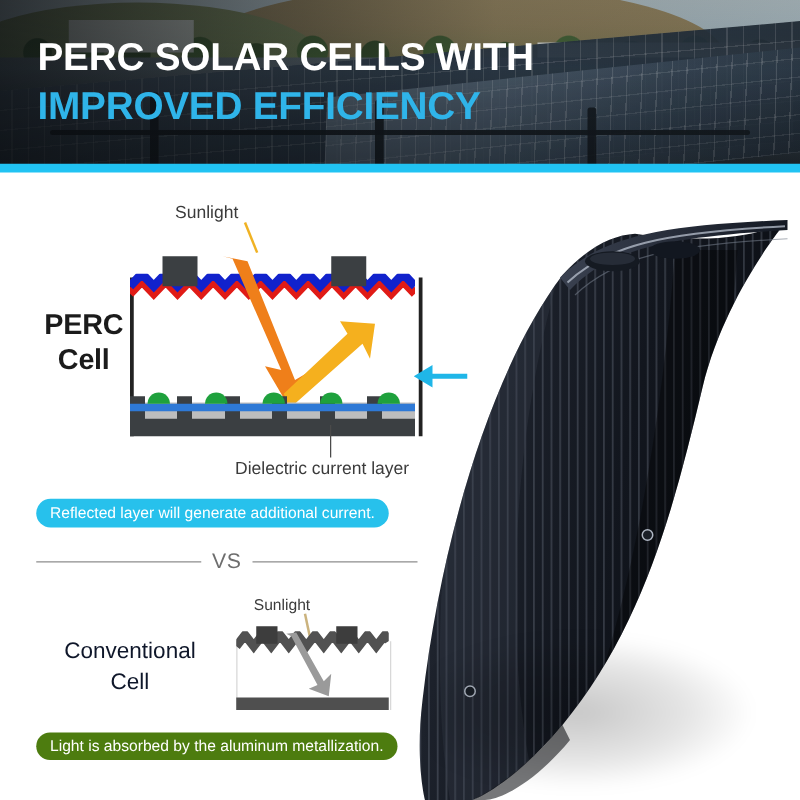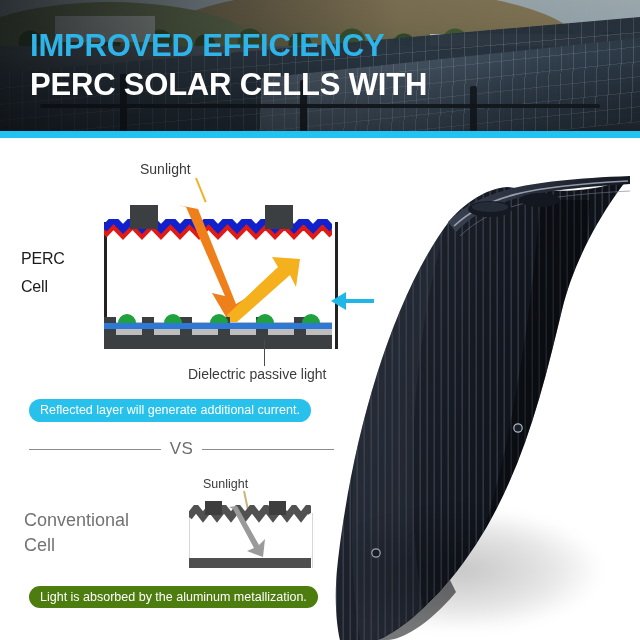--- a/index.html
+++ b/index.html
@@ -68,22 +68,22 @@
   .hero-shade{position:absolute;left:0;top:0;width:640px;height:137px;
       background:linear-gradient(180deg,rgba(0,0,0,.22) 0%,rgba(0,0,0,.06) 40%,rgba(0,0,0,.30) 100%);}
 
   .hero-title{position:absolute;left:30px;top:26px;width:560px;z-index:6;}
   .hl{display:block;font-weight:bold;font-size:31px;letter-spacing:-0.2px;line-height:39px;}
   .hl1{color:#ffffff;}
   .hl2{color:#2fb4e9;}
   .hero-rule{position:absolute;left:0;top:131px;width:640px;height:7px;background:#21c3f3;z-index:7;}
 
   
-  .perc-label{position:absolute;left:21px;top:245px;width:92px;
-        font-weight:normal;font-size:16px;line-height:28px;color:#1b1b1b;letter-spacing:-.2px;}
+  .perc-label{position:absolute;left:21px;top:245px;width:92px;text-align:center;
+        font-weight:bold;font-size:23px;line-height:28px;color:#1b1b1b;letter-spacing:-.2px;}
 
   .sun-label{position:absolute;left:140px;top:161px;font-size:14px;color:#3b3b3b;}
   .sun-leader{position:absolute;left:195px;top:178px;width:2px;height:26px;background:#f0b223;
         transform:rotate(-22deg);transform-origin:top center;}
 
   .cell{position:absolute;left:104px;top:205px;width:228px;height:144px;}
   .cell-body{position:absolute;left:0;top:17px;width:228px;height:127px;background:#ffffff;
         border-left:3px solid #222;border-right:3px solid #222;}
   svg.zigsvg{position:absolute;left:0;top:14px;}
 
@@ -108,22 +108,22 @@
 
   .badge-cyan{position:absolute;left:29px;top:399px;height:23px;line-height:23px;
      padding:0 11px;border-radius:12px;background:#27c1ec;color:#ffffff;font-size:12.5px;}
 
   
   .vs-wrap{position:absolute;left:29px;top:438px;width:305px;height:22px;display:flex;align-items:center;gap:9px;justify-content:flex-end;}
   .vs-line{flex:1;height:1px;background:#8d8d8d;}
   .vs-text{font-size:17px;color:#6e6e6e;letter-spacing:.5px;}
 
   
-  .conv-label{position:absolute;left:24px;top:508px;width:160px;
-     font-size:18px;line-height:25px;color:#737373;}
+  .conv-label{position:absolute;left:24px;top:508px;width:160px;text-align:center;
+     font-size:18px;line-height:25px;color:#0f172a;}
   .sun-label2{position:absolute;left:203px;top:477px;font-size:12.5px;color:#3b3b3b;}
   .sun-leader2{position:absolute;left:243px;top:491px;width:2px;height:22px;background:#cbb37e;
      transform:rotate(-12deg);transform-origin:top center;}
   .conv{position:absolute;left:189px;top:501px;width:122px;height:67px;}
   .conv-body{position:absolute;left:0;top:12px;width:122px;height:55px;background:#fff;
      border-left:1px solid #d8d8d8;border-right:1px solid #d8d8d8;}
   .conv-al{position:absolute;left:0;bottom:0;width:122px;height:10px;background:#4f4f4f;}
   .conv-f{position:absolute;width:17px;height:14px;background:#3d3d3d;top:0;}
   .cf1{left:16px;}
   .cf2{left:80px;}
@@ -156,22 +156,22 @@
       <div class="array2"></div>
       <div class="beam" style="left:120px;top:74px;width:7px;height:64px;"></div>
       <div class="beam" style="left:300px;top:80px;width:7px;height:58px;"></div>
       <div class="beam" style="left:470px;top:86px;width:7px;height:52px;"></div>
       <div class="beam" style="left:40px;top:104px;width:560px;height:4px;"></div>
       <div class="vignette"></div>
       <div class="hero-shade"></div>
     </div>
 
     <div class="hero-title">
+      <span class="hl hl1">PERC SOLAR CELLS WITH</span>
       <span class="hl hl2">IMPROVED EFFICIENCY</span>
-      <span class="hl hl1">PERC SOLAR CELLS WITH</span>
     </div>
   </div>
   <div class="hero-rule"></div>
 
   <div class="perc-label">
     <div>PERC</div>
     <div>Cell</div>
   </div>
 
   <div class="sun-label">Sunlight</div>
@@ -201,21 +201,21 @@
       <div class="diel"></div>
       <div class="dot" style="left:14px;"></div>
       <div class="dot" style="left:60px;"></div>
       <div class="dot" style="left:106px;"></div>
       <div class="dot" style="left:152px;"></div>
       <div class="dot" style="left:198px;"></div>
     </div>
   </div>
 
   <div class="diel-leader"></div>
-  <div class="diel-label">Dielectric passive light</div>
+  <div class="diel-label">Dielectric current layer</div>
 
   <svg class="arrow-cyan" width="44" height="26" viewBox="0 0 44 26">
     <path d="M44 11 H16 V4 L1 13 L16 22 V15 H44 Z" fill="#1fb6e8"></path>
   </svg>
 
   <div class="badge-cyan">Reflected layer will generate additional current.</div>
 
   <div class="vs-wrap">
     <div class="vs-line"></div>
     <div class="vs-text">VS</div>

